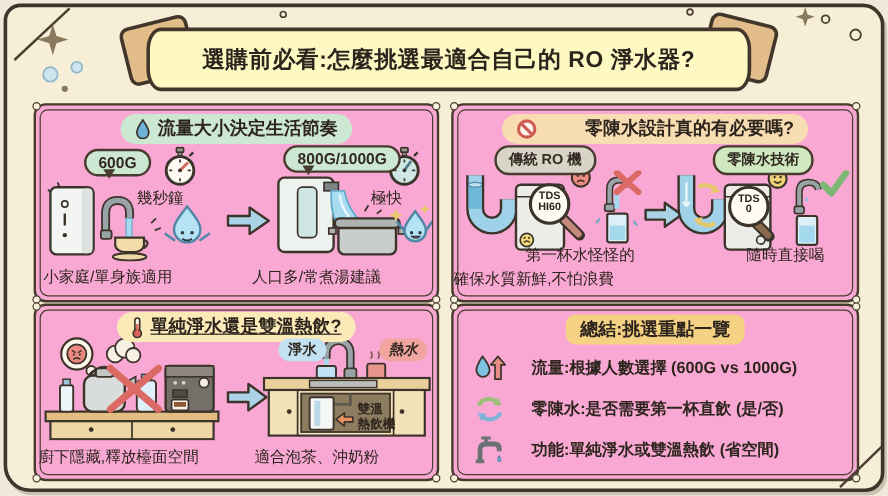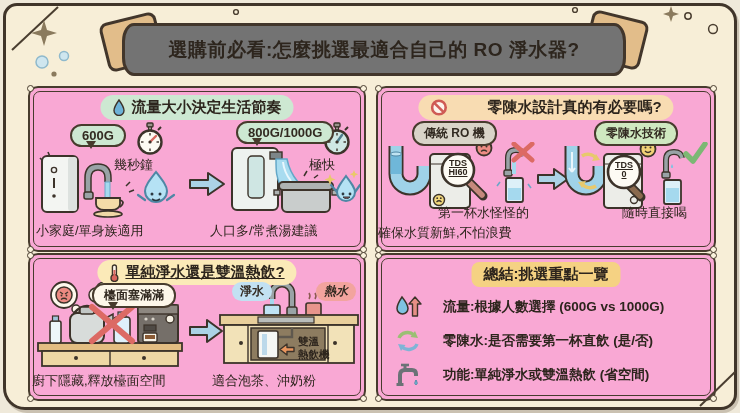--- a/index.html
+++ b/index.html
@@ -1,32 +1,32 @@
 <!DOCTYPE html>
 <html><head>
 <meta charset="utf-8">
 <style>
   html,body{margin:0;padding:0;background:#efe9da;}
   .stage{position:relative;width:740px;height:413px;font-family:"Liberation Sans","DejaVu Sans",sans-serif;color:#322a21;overflow:hidden;}
   .paper{position:absolute;inset:3px;background:#f7eed7;border:3px solid #40352a;border-radius:14px 18px 16px 22px;box-shadow:2px 3px 0 rgba(90,75,55,.25);}
   .abs{position:absolute;}
   
   .flap{position:absolute;width:52px;height:44px;background:#e2bd8a;border:3px solid #42362b;border-radius:8px;z-index:4;}
-  .band{position:absolute;left:122px;top:23px;width:498px;height:47px;background:#737373;border:3px solid #42362b;border-radius:12px/18px;display:flex;align-items:center;justify-content:center;font-weight:bold;font-size:19px;letter-spacing:.5px;color:#2d251d;z-index:5;white-space:nowrap;}
+  .band{position:absolute;left:122px;top:23px;width:498px;height:47px;background:#fef9c3;border:3px solid #42362b;border-radius:12px/18px;display:flex;align-items:center;justify-content:center;font-weight:bold;font-size:19px;letter-spacing:.5px;color:#2d251d;z-index:5;white-space:nowrap;}
   
   .panel{position:absolute;border:2px solid #473b2d;border-radius:10px;background:#f9a8d4;}
   .panel::before{content:"";position:absolute;inset:3px;border:1.5px solid #473b2d;border-radius:7px;pointer-events:none;}
   .cdot{position:absolute;width:5px;height:5px;border:1.5px solid #473b2d;border-radius:50%;background:#faf2dc;z-index:3;}
   .hdr{position:absolute;left:50%;transform:translateX(-50%);display:flex;align-items:center;gap:6px;font-weight:bold;font-size:15px;padding:3px 12px;border-radius:15px;white-space:nowrap;color:#2d251d;z-index:2;}
   .cap{position:absolute;font-weight:normal;font-size:13px;white-space:nowrap;color:#2d251d;z-index:2;}
   .tag{position:absolute;font-weight:bold;font-size:12px;padding:2px 10px;border-radius:12px;border:2px solid #473b2d;white-space:nowrap;z-index:2;}
   .tag2{position:absolute;font-weight:bold;font-size:12px;padding:1px 8px;border-radius:10px;white-space:nowrap;z-index:2;}
   .bub{position:absolute;font-weight:bold;font-size:13px;padding:2px 10px;border-radius:12px;border:2px solid #473b2d;white-space:nowrap;background:#cde8d2;z-index:2;}
   .bub::after{content:"";position:absolute;left:14px;bottom:-9px;border:5px solid transparent;border-top:8px solid #473b2d;}
-  .tds{position:absolute;text-align:center;font-weight:bold;line-height:1.05;color:#2d251d;z-index:3;text-decoration:underline;}
+  .tds{position:absolute;text-align:center;font-weight:bold;line-height:1.05;color:#2d251d;z-index:3;}
   .tds .l1{font-size:9px;display:block;}
   .tds .l2{font-size:9px;display:block;}
   .mlabel{position:absolute;font-weight:bold;font-size:10.5px;line-height:1.25;color:#2d251d;z-index:3;}
   .srow{position:absolute;display:flex;align-items:center;gap:21px;height:28px;z-index:2;}
   .srow .stext{font-weight:bold;font-size:13.5px;white-space:nowrap;color:#2d251d;}
   svg{display:block;}
 </style>
 </head>
 <body>
 
@@ -283,21 +283,20 @@
       <line x1="98" y1="28" x2="58" y2="62" stroke="#dc6a64" stroke-width="6" stroke-linecap="round"></line>
       <rect x="104" y="26" width="40" height="38" rx="3" fill="#756f69" stroke="#3c332a" stroke-width="2"></rect>
       <rect x="104" y="26" width="40" height="9" fill="#8d8780" stroke="#3c332a" stroke-width="1.4"></rect>
       <circle cx="136" cy="40" r="4" fill="#f4efe2" stroke="#3c332a" stroke-width="1.4"></circle>
       <circle cx="112" cy="40" r="1.6" fill="#d8d3c9"></circle>
         <circle cx="119" cy="40" r="1.6" fill="#d8d3c9"></circle>
       <rect x="110" y="46" width="12" height="6" fill="#4f4a45" stroke="#3c332a" stroke-width="1.2"></rect>
       <rect x="109" y="54" width="14" height="9" rx="1.5" fill="#f6f2e7" stroke="#3c332a" stroke-width="1.4"></rect>
       <rect x="111" y="56" width="10" height="4" fill="#8a5a34"></rect>
     </svg>
-    <div class="bub" style="left:62px;top:28px;background:#fdf7ea;font-size:12px;">檯面塞滿滿</div>
     <div class="cap" style="left:2px;top:117px;width:156px;">廚下隱藏,釋放檯面空間</div>
 
     <svg class="abs" style="left:158px;top:62px;" width="36" height="28" viewBox="0 0 36 28">
       <polygon points="2,10 19,10 19,3 34,14 19,25 19,18 2,18" fill="#abd3e6" stroke="#3c332a" stroke-width="2" stroke-linejoin="round"></polygon>
     </svg>
 
     <div class="tag2" style="left:202px;top:27px;background:#c2e1f2;">淨水</div>
     <div class="tag2" style="left:286px;top:27px;background:#f2a49e;font-style:italic;">熱水</div>
 
     <svg class="abs" style="left:188px;top:24px;" width="142" height="86" viewBox="0 0 142 86">

